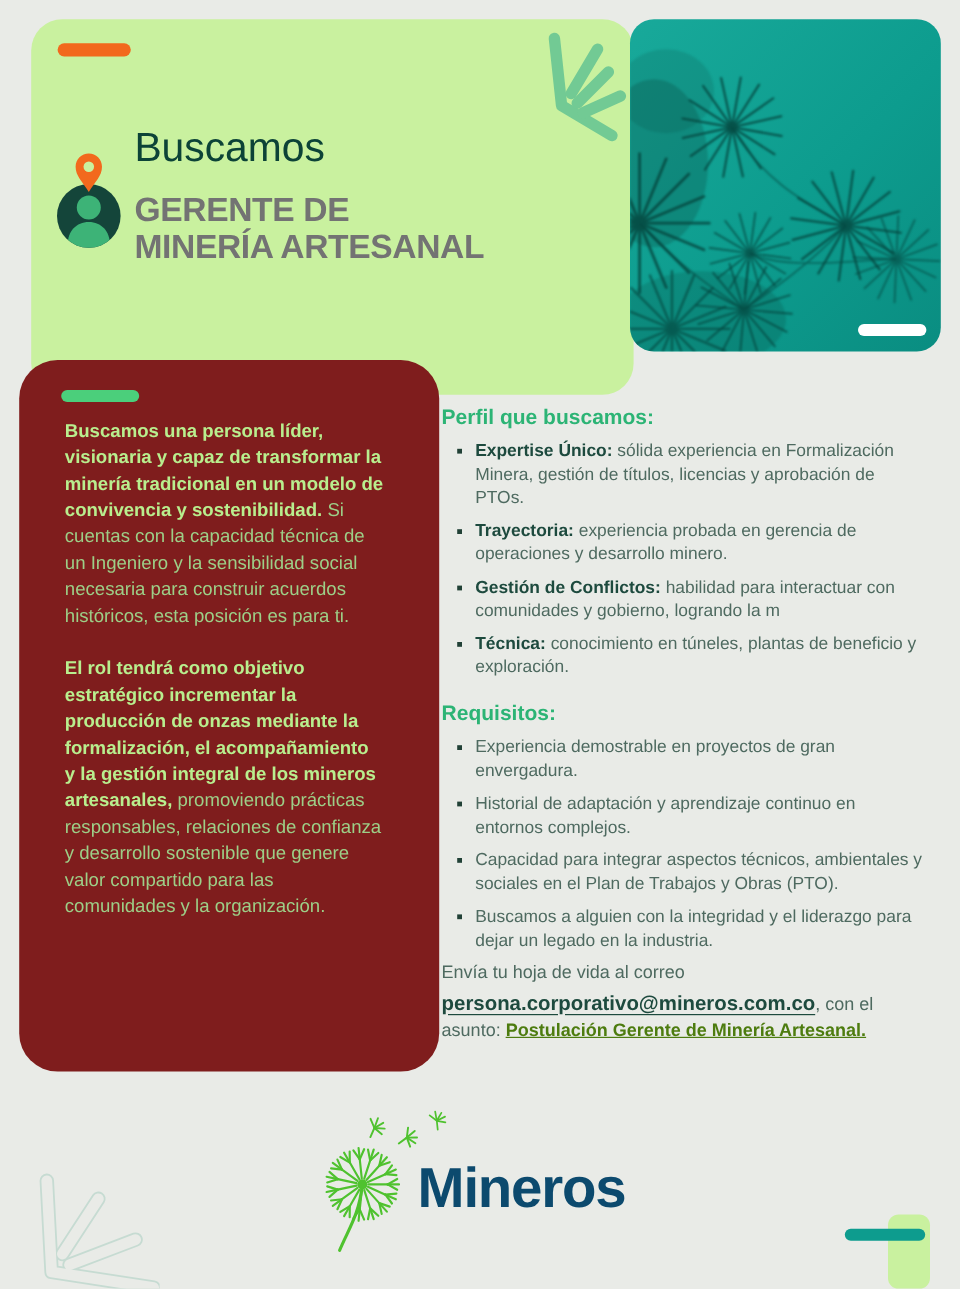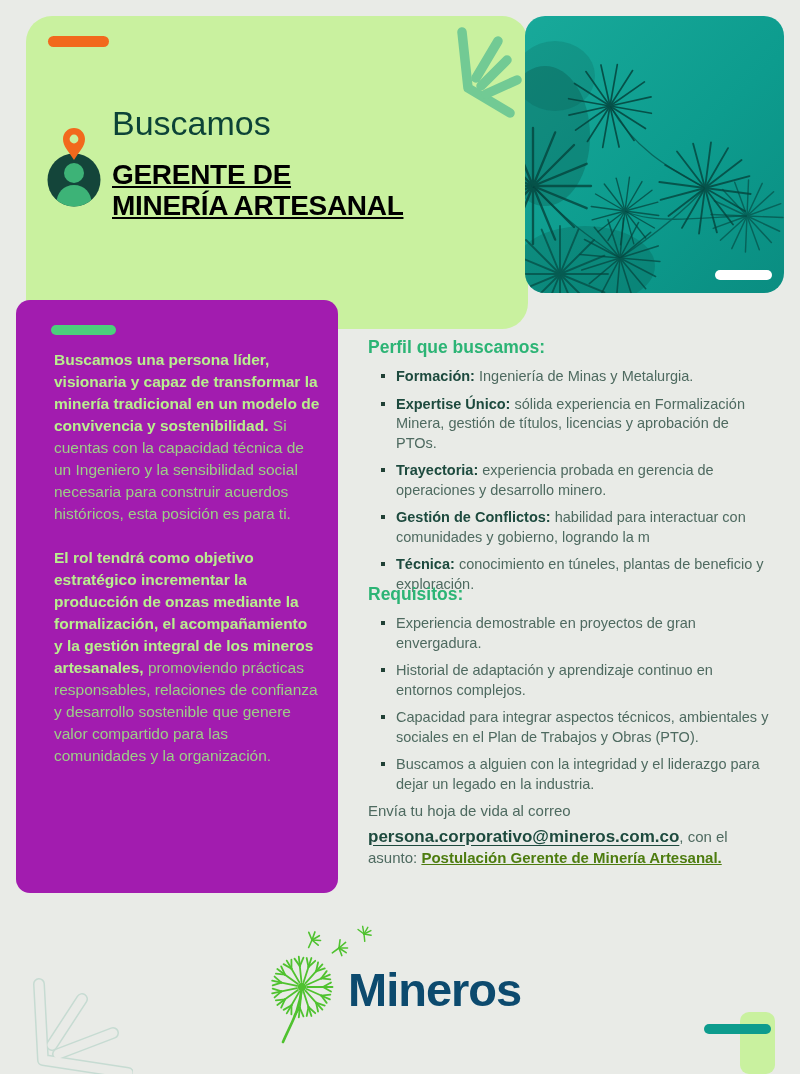--- a/index.html
+++ b/index.html
@@ -6,31 +6,31 @@
   html,body { width:800px; height:1074px; }
   body { background:#e9ebe7; font-family:"Liberation Sans",sans-serif; position:relative; overflow:hidden; }
 
   .bar { position:absolute; border-radius:6px; }
 
   
   .hero-card { position:absolute; left:26px; top:16px; width:502px; height:313px; background:#c9f19f; border-radius:26px; }
   .bar-orange { left:22px; top:20px; width:61px; height:11px; background:#f2691d; }
   .hero-arrow { position:absolute; left:420px; top:10px; }
   .kicker { position:absolute; left:86px; top:88px; font-size:34px; color:#0c4337; }
-  .hero-title { position:absolute; left:86px; top:143px; font-size:28px; line-height:31px; font-weight:800; color:#000000; letter-spacing:-0.3px;text-decoration:underline; }
+  .hero-title { position:absolute; left:86px; top:143px; font-size:28px; line-height:31px; font-weight:800; color:#737373; letter-spacing:-0.3px; }
   .person-icon { position:absolute; left:21px; top:110px; }
 
   
   .photo-card { position:absolute; left:525px; top:16px; width:259px; height:277px; border-radius:20px;
                 background:linear-gradient(135deg,#18a99a,#0d9c8e 55%,#0a8d81); overflow:hidden; }
   .photo-card .seeds { filter:blur(0.7px); }
   .bar-white { position:absolute; right:12px; bottom:13px; width:57px; height:10px; background:#ffffff; border-radius:5px; }
 
   
-  .dark-card { position:absolute; left:16px; top:300px; width:322px; height:593px; background:#a21caf; border-radius:14px; }
+  .dark-card { position:absolute; left:16px; top:300px; width:350px; height:593px; background:#7f1d1d; border-radius:32px; }
   .bar-green { left:35px; top:25px; width:65px; height:10px; background:#4bcf7b; }
   .dark-card .text { position:absolute; left:38px; top:49px; width:266px; font-size:15.5px; line-height:22px; color:#9dce87; }
   .dark-card strong { color:#b9ee8e; font-weight:700; }
   .dark-card p + p { margin-top:22px; }
 
   
   .section { position:absolute; left:368px; width:404px; }
   .perfil { top:337px; }
   .requisitos { top:584px; }
   .section h2 { font-size:17.5px; font-weight:800; color:#2cb475; margin-bottom:9px; }
@@ -144,21 +144,20 @@
       <p>
         <strong>El rol tendrá como objetivo estratégico incrementar la producción de onzas mediante la formalización, el acompañamiento y la gestión integral de los mineros artesanales,</strong>
         <span>promoviendo prácticas responsables, relaciones de confianza y desarrollo sostenible que genere valor compartido para las comunidades y la organización.</span>
       </p>
     </div>
   </section>
 
   <section class="section perfil">
     <h2>Perfil que buscamos:</h2>
     <ul>
-      <li><span class="lead">Formación:</span> <span>Ingeniería de Minas y Metalurgia.</span></li>
       <li><span class="lead">Expertise Único:</span> <span>sólida experiencia en Formalización Minera, gestión de títulos, licencias y aprobación de PTOs.</span></li>
       <li><span class="lead">Trayectoria:</span> <span>experiencia probada en gerencia de operaciones y desarrollo minero.</span></li>
       <li><span class="lead">Gestión de Conflictos:</span> <span>habilidad para interactuar con comunidades y gobierno, logrando la m</span></li>
       <li><span class="lead">Técnica:</span> <span>conocimiento en túneles, plantas de beneficio y exploración.</span></li>
     </ul>
   </section>
 
   <section class="section requisitos">
     <h2>Requisitos:</h2>
     <ul>

